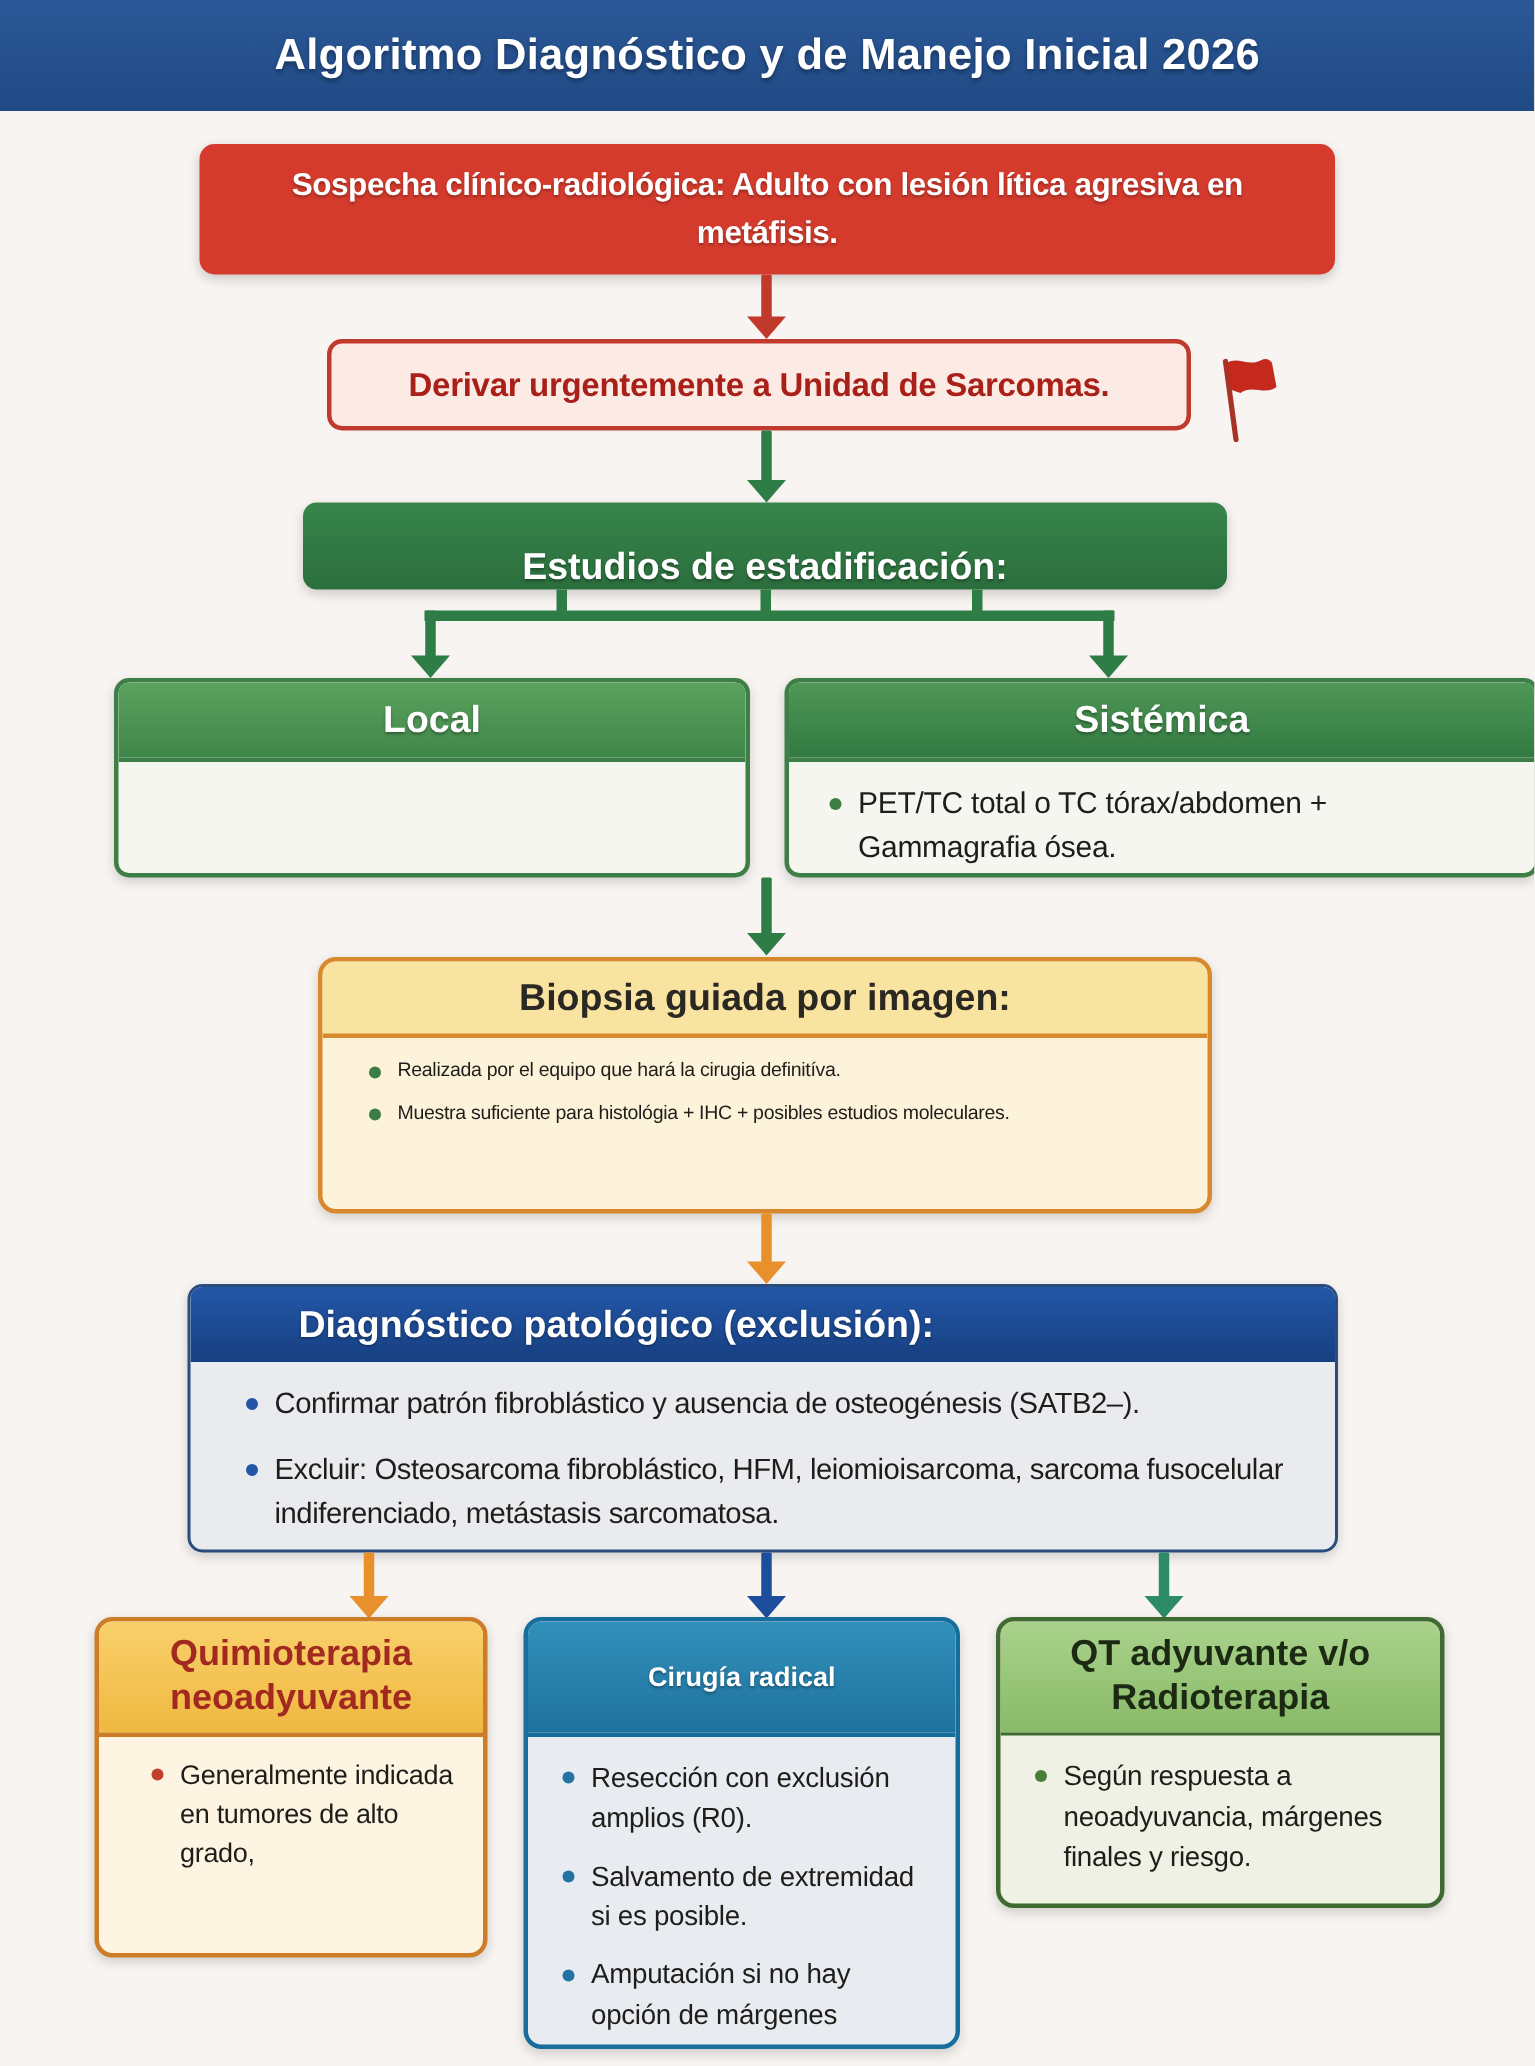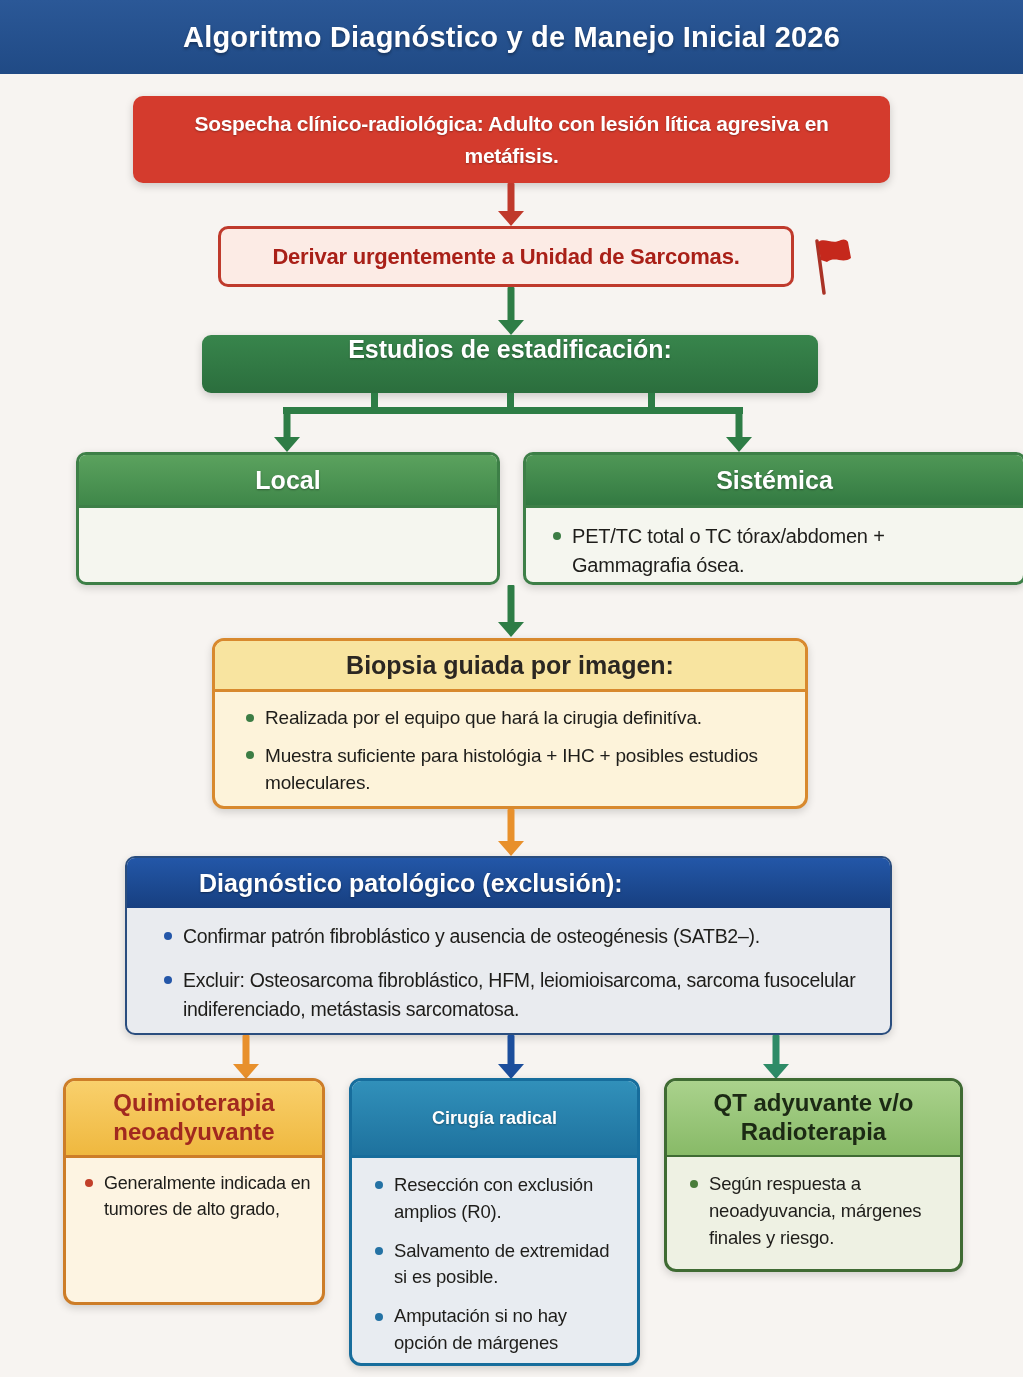--- a/index.html
+++ b/index.html
@@ -40,21 +40,21 @@
   .referral{left:218px; top:226px; width:576px; height:61px;
     background:var(--referral-bg); border:3px solid var(--referral-border); border-radius:10px;
     display:flex; align-items:center; justify-content:center;}
   .referral .node-text{color:var(--referral-text); font-weight:bold; font-size:22px;
     letter-spacing:-.2px;}
 
   .flag{left:804px; top:234px; width:52px; height:62px;}
 
   .staging{left:202px; top:335px; width:616px; height:58px; border-radius:9px;
     background:linear-gradient(180deg,#38854c,#2b6e3d);
-    display:flex; align-items:flex-start; justify-content:center;}
+    display:flex; align-items:flex-end; justify-content:center;}
   .staging .node-text{color:#fff; font-weight:bold; font-size:25px;
     text-shadow:0 1px 2px rgba(0,0,0,.35);}
 
   
   .split{border-radius:10px; box-shadow:0 3px 8px rgba(0,0,0,.16); overflow:hidden;}
   .split .split-header{display:flex; align-items:center; justify-content:center; text-align:center;}
   .split .split-header span{font-weight:bold;}
   .local{left:76px; top:452px; width:424px; height:133px;
     border:3px solid #3d7f47; background:var(--cream-bg);}
   .systemic{left:523px; top:452px; width:503px; height:133px;
@@ -98,25 +98,25 @@
 
   
   ul.bullets{list-style:none; margin:0; padding:12px 20px 10px 20px;}
   ul.bullets li{position:relative; padding-left:26px; font-size:20px; line-height:1.45;
     letter-spacing:-.2px;}
   ul.bullets li + li{margin-top:10px;}
   ul.bullets li::before{content:""; position:absolute; left:7px; top:.5em;
     width:8px; height:8px; border-radius:50%; background:var(--dot,#3c7d45);}
   .local ul.bullets, .systemic ul.bullets{--dot:#3c7d45; padding-top:14px;}
   .biopsy ul.bullets{--dot:#3c7d45; padding:12px 24px; font-size:19px;}
-  .biopsy ul.bullets li{font-size:19px;}
+  .biopsy ul.bullets li{font-size:13px;}
   .pathology ul.bullets{--dot:var(--pathology-bullet); padding:14px 20px 10px 30px;}
   .pathology ul.bullets li{font-size:19.5px; letter-spacing:-.3px;}
   .pathology ul.bullets li + li{margin-top:16px;}
-  .chemo ul.bullets{--dot:var(--chemo-bullet); padding:12px 10px 8px 12px;}
+  .chemo ul.bullets{--dot:var(--chemo-bullet); padding:12px 10px 8px 28px;}
   .chemo ul.bullets li{font-size:18px;}
   .surgery ul.bullets{--dot:var(--surgery-bullet); padding:14px 12px 8px 16px;}
   .surgery ul.bullets li{font-size:18.5px;}
   .surgery ul.bullets li + li{margin-top:12px;}
   .adjuvant ul.bullets{--dot:var(--adjuvant-bullet); padding:14px 14px 8px 16px;}
   .adjuvant ul.bullets li{font-size:18.5px;}
 
   
   .arrow{position:absolute; width:26px;}
   .arrow .shaft{position:absolute; left:50%; top:0; bottom:13px; width:7px;

